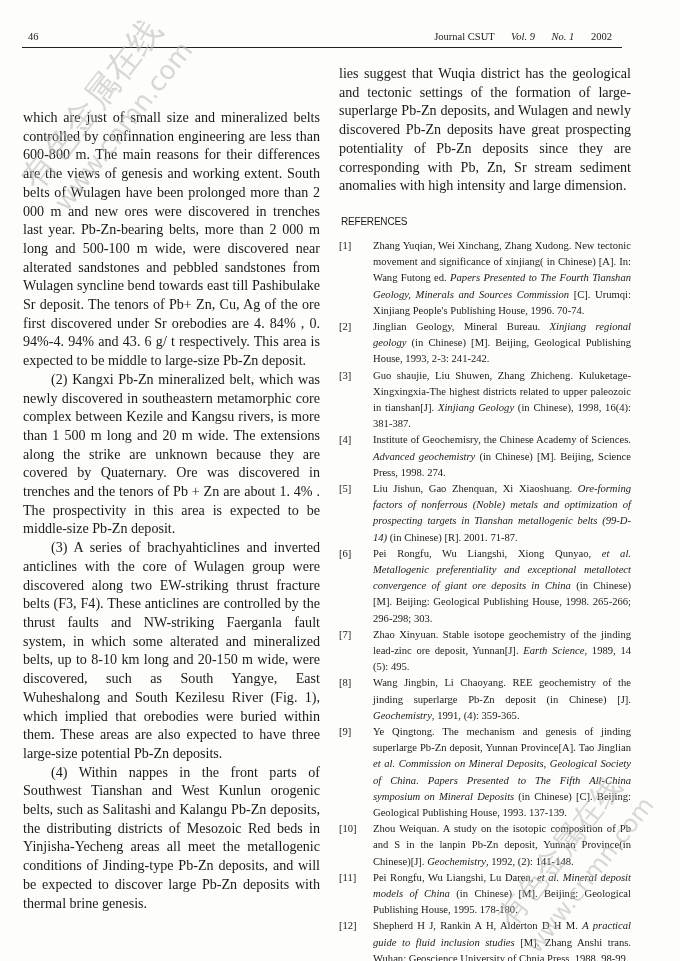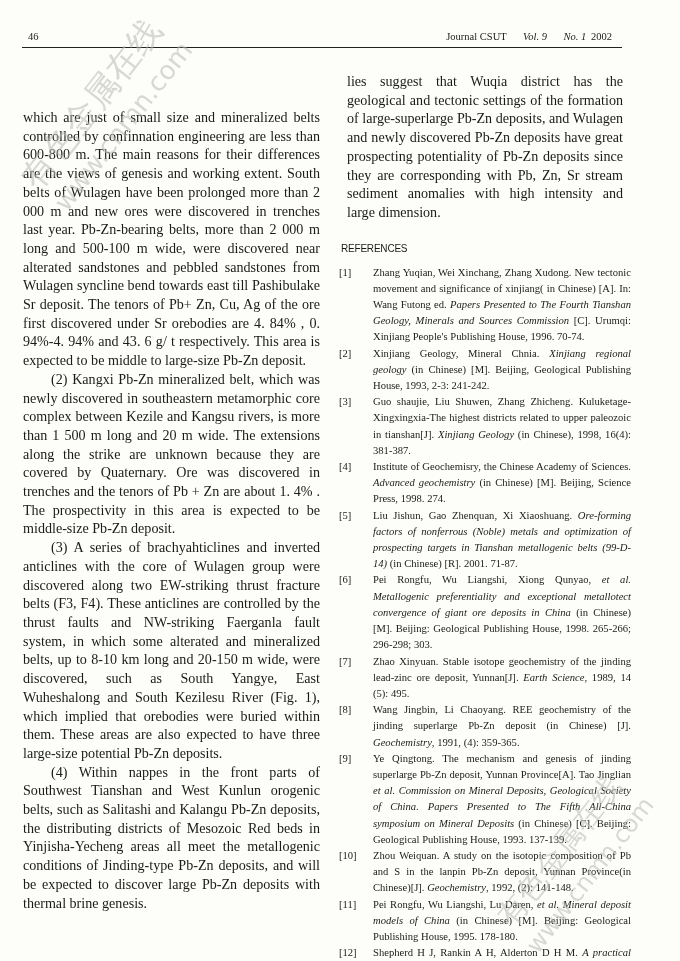--- a/index.html
+++ b/index.html
@@ -10,33 +10,33 @@
   }
   .page { position:absolute; left:0; top:11px; width:680px; height:961px; }
   .header {
     position:absolute; left:22px; top:18px; width:600px; height:18px;
     border-bottom:1.2px solid #222;
     font-size:10.5px; color:#222;
   }
   .header .pnum { position:absolute; left:6px; top:2px; }
   .header .jinfo { position:absolute; right:10px; top:2px; white-space:nowrap; }
   .header .jinfo i { margin-left:14px; }
-  .header .jinfo .yr { margin-left:2px; }
+  .header .jinfo .yr { margin-left:14px; }
 
   .col-left {
     position:absolute; left:23px; top:53px; width:297px;
     font-size:14.1px; line-height:18.7px; text-align:justify;margin-top:44px;
   }
   .col-left p { margin:0; }
   .col-left p.indent { text-indent:28px; }
   .col-right {
     position:absolute; left:339px; top:53px; width:292px;
   }
   .col-right .body-text {
-    font-size:14.1px; line-height:18.7px; text-align:justify; margin:8px;
+    font-size:14.1px; line-height:18.7px; text-align:justify; margin:0;
   }
   .refs-title {
     font-family:"Liberation Sans", "DejaVu Sans", sans-serif;
     font-size:10px; margin:21px 0 11px 2px; letter-spacing:-0.2px;
   }
   .ref {
     position:relative; padding-left:34px; font-size:10.6px; line-height:16.2px;
     text-align:justify; margin:0;
   }
   .ref .rnum { position:absolute; left:0; top:0; }
@@ -71,21 +71,21 @@
     <p class="indent">(2) Kangxi Pb-Zn mineralized belt, which was newly discovered in southeastern metamorphic core complex between Kezile and Kangsu rivers, is more than 1 500 m long and 20 m wide. The extensions along the strike are unknown because they are covered by Quaternary. Ore was discovered in trenches and the tenors of Pb + Zn are about 1. 4% . The prospectivity in this area is expected to be middle-size Pb-Zn deposit.</p>
     <p class="indent">(3) A series of brachyahticlines and inverted anticlines with the core of Wulagen group were discovered along two EW-striking thrust fracture belts (F3, F4). These anticlines are controlled by the thrust faults and NW-striking Faerganla fault system, in which some alterated and mineralized belts, up to 8-10 km long and 20-150 m wide, were discovered, such as South Yangye, East Wuheshalong and South Kezilesu River (Fig. 1), which implied that orebodies were buried within them. These areas are also expected to have three large-size potential Pb-Zn deposits.</p>
     <p class="indent">(4) Within nappes in the front parts of Southwest Tianshan and West Kunlun orogenic belts, such as Salitashi and Kalangu Pb-Zn deposits, the distributing districts of Mesozoic Red beds in Yinjisha-Yecheng areas all meet the metallogenic conditions of Jinding-type Pb-Zn deposits, and will be expected to discover large Pb-Zn deposits with thermal brine genesis.</p>
   </div>
 
   <div class="col-right">
     <p class="body-text">lies suggest that Wuqia district has the geological and tectonic settings of the formation of large-superlarge Pb-Zn deposits, and Wulagen and newly discovered Pb-Zn deposits have great prospecting potentiality of Pb-Zn deposits since they are corresponding with Pb, Zn, Sr stream sediment anomalies with high intensity and large dimension.</p>
     <div class="refs-title">REFERENCES</div>
     <div id="ref-list">
         <p class="ref"><span class="rnum">[1]</span><span>Zhang Yuqian, Wei Xinchang, Zhang Xudong. New tectonic movement and significance of xinjiang( in Chinese) [A]. In: Wang Futong ed. </span><i>Papers Presented to The Fourth Tianshan Geology, Minerals and Sources Commission</i><span> [C]. Urumqi: Xinjiang People's Publishing House, 1996. 70-74.</span></p>
-        <p class="ref"><span class="rnum">[2]</span><span>Xinjiang Geology, Mineral Chnia. </span><i>Xinjiang regional geology</i><span> (in Chinese) [M]. Beijing, Geological Publishing House, 1993, 2-3: 241-242.</span></p>
+        <p class="ref"><span class="rnum">[2]</span><span>Jinglian Geology, Mineral Bureau. </span><i>Xinjiang regional geology</i><span> (in Chinese) [M]. Beijing, Geological Publishing House, 1993, 2-3: 241-242.</span></p>
         <p class="ref"><span class="rnum">[3]</span><span>Guo shaujie, Liu Shuwen, Zhang Zhicheng. Kuluketage-Xingxingxia-The highest districts related to upper paleozoic in tianshan[J]. </span><i>Xinjiang Geology</i><span> (in Chinese), 1998, 16(4): 381-387.</span></p>
         <p class="ref"><span class="rnum">[4]</span><span>Institute of Geochemisry, the Chinese Academy of Sciences. </span><i>Advanced geochemistry</i><span> (in Chinese) [M]. Beijing, Science Press, 1998. 274.</span></p>
         <p class="ref"><span class="rnum">[5]</span><span>Liu Jishun, Gao Zhenquan, Xi Xiaoshuang. </span><i>Ore-forming factors of nonferrous (Noble) metals and optimization of prospecting targets in Tianshan metallogenic belts (99-D-14)</i><span> (in Chinese) [R]. 2001. 71-87.</span></p>
         <p class="ref"><span class="rnum">[6]</span><span>Pei Rongfu, Wu Liangshi, Xiong Qunyao, </span><i>et al. Metallogenic preferentiality and exceptional metallotect convergence of giant ore deposits in China</i><span> (in Chinese) [M]. Beijing: Geological Publishing House, 1998. 265-266; 296-298; 303.</span></p>
         <p class="ref"><span class="rnum">[7]</span><span>Zhao Xinyuan. Stable isotope geochemistry of the jinding lead-zinc ore deposit, Yunnan[J]. </span><i>Earth Science</i><span>, 1989, 14 (5): 495.</span></p>
         <p class="ref"><span class="rnum">[8]</span><span>Wang Jingbin, Li Chaoyang. REE geochemistry of the jinding superlarge Pb-Zn deposit (in Chinese) [J]. </span><i>Geochemistry</i><span>, 1991, (4): 359-365.</span></p>
         <p class="ref"><span class="rnum">[9]</span><span>Ye Qingtong. The mechanism and genesis of jinding superlarge Pb-Zn deposit, Yunnan Province[A]. Tao Jinglian </span><i>et al. Commission on Mineral Deposits, Geological Society of China. Papers Presented to The Fifth All-China symposium on Mineral Deposits</i><span> (in Chinese) [C]. Beijing: Geological Publishing House, 1993. 137-139.</span></p>
         <p class="ref"><span class="rnum">[10]</span><span>Zhou Weiquan. A study on the isotopic composition of Pb and S in the lanpin Pb-Zn deposit, Yunnan Province(in Chinese)[J]. </span><i>Geochemistry</i><span>, 1992, (2): 141-148.</span></p>
         <p class="ref"><span class="rnum">[11]</span><span>Pei Rongfu, Wu Liangshi, Lu Daren, </span><i>et al. Mineral deposit models of China</i><span> (in Chinese) [M]. Beijing: Geological Publishing House, 1995. 178-180.</span></p>
         <p class="ref"><span class="rnum">[12]</span><span>Shepherd H J, Rankin A H, Alderton D H M. </span><i>A practical guide to fluid inclusion studies</i><span> [M]. Zhang Anshi trans. Wuhan: Geoscience University of Chnia Press, 1988. 98-99.</span></p>

